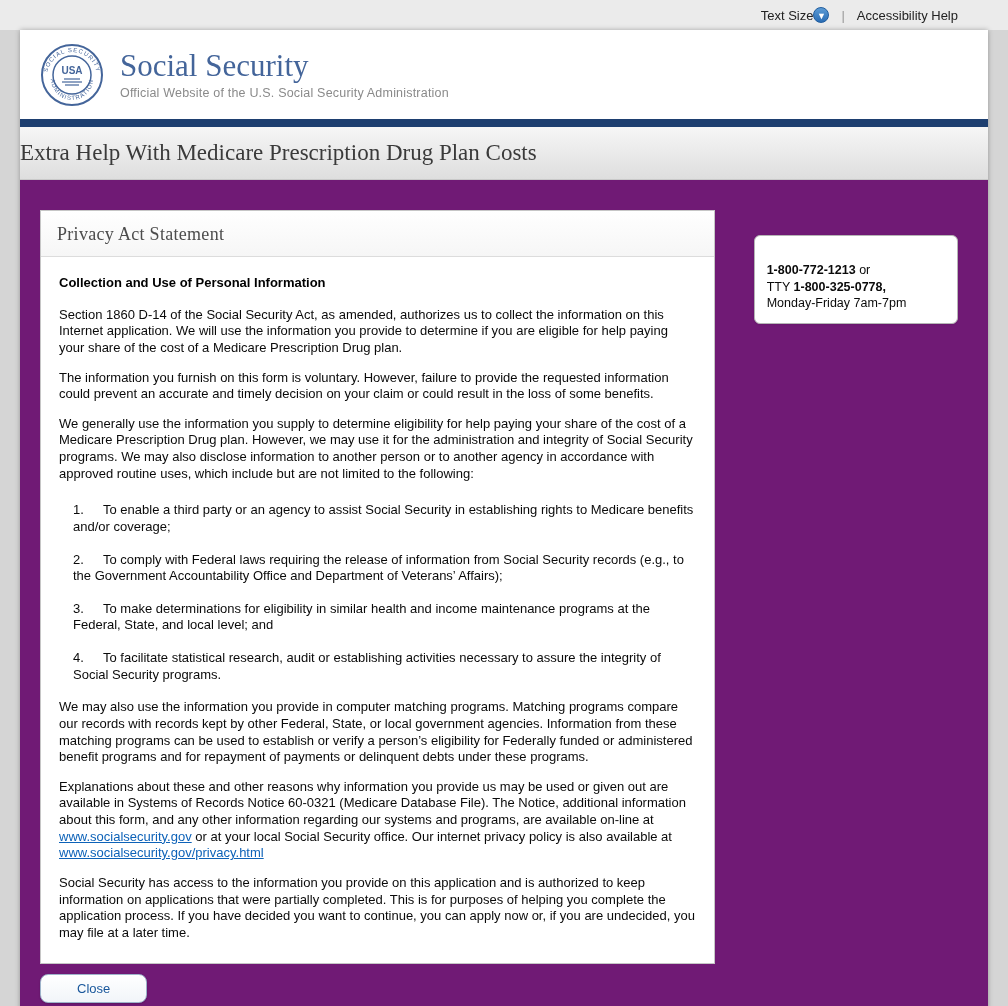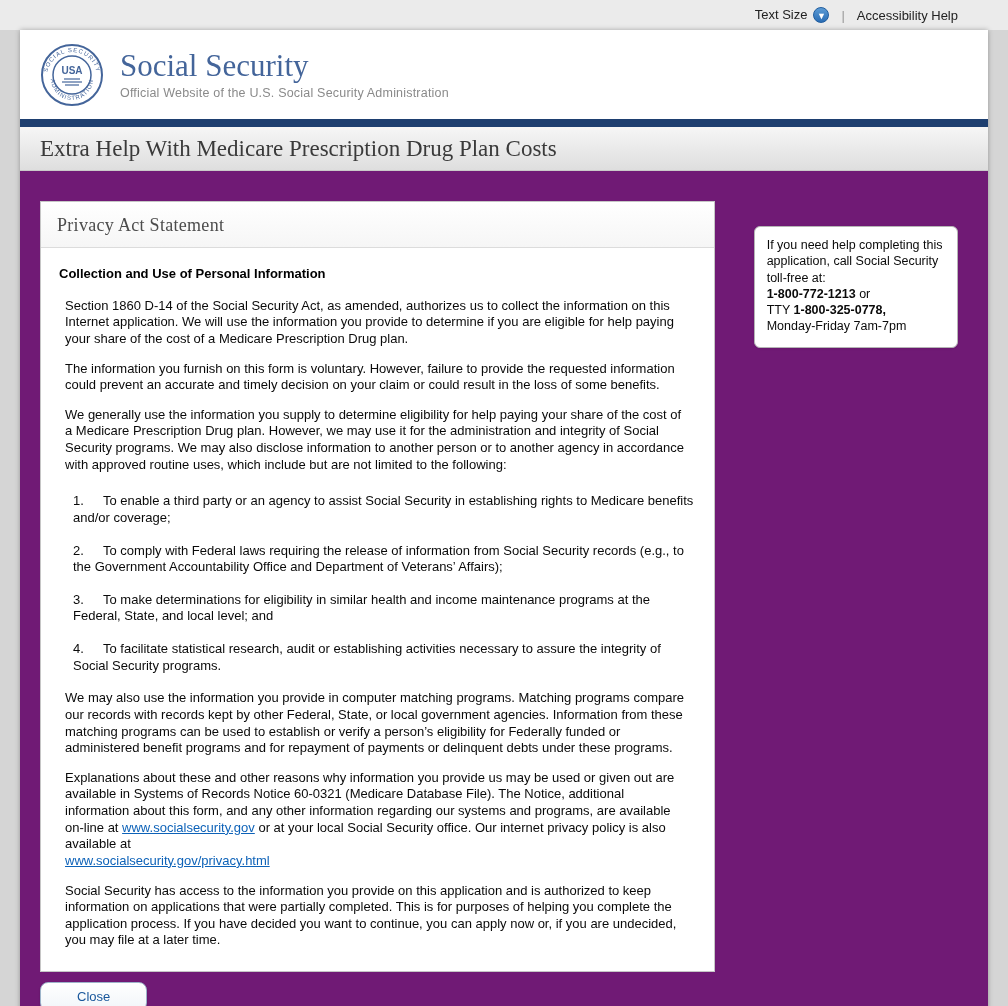--- a/index.html
+++ b/index.html
@@ -19,21 +19,21 @@
     display: flex;
     align-items: center;
     justify-content: flex-end;
     gap: 12px;
     padding-right: 50px;
     font-size: 13px;
     color: #222;
   }
   .text-size {
     display: flex;
-    gap: 6px;
+    align-items: center;
     cursor: pointer;
   }
   .caret-btn {
     width: 16px; height: 16px;
     border-radius: 50%;
     background: linear-gradient(#5b9bd5, #2a6db5);
     color: #fff;
     font-size: 9px;
     line-height: 16px;
     text-align: center;
@@ -70,24 +70,23 @@
     font-size: 12.5px;
     color: #8a8a8a;
     margin-top: 3px;
     letter-spacing: .2px;
   }
 
   .blue-bar { height: 8px; background: #1e3f70; }
 
   
   .title-band {
-    height: 44px;
-    display: flex;
-    align-items: center;
-    padding-left: 20px;
+    height: 53px;
+    display: flex;
+    align-items: center;
     background: linear-gradient(#f6f6f6, #dedede);
     border-bottom: 1px solid #c9c9c9;
   }
   .page-title {
     font-family: "Liberation Serif", serif;
     font-size: 23px;
     color: #3a3a3a;
   }
 
   
@@ -121,21 +120,21 @@
     font-size: 13px;
     line-height: 1.28;
     color: #0a0a0a;
   }
   .section-heading {
     font-size: 13px;
     font-weight: bold;
     color: #000;
     margin: 0 0 15px;
   }
-  .panel-body p { margin: 0 6px 13px; }
+  .panel-body p { margin: 0 0 13px; }
   .num-list { margin: 20px 0 6px; }
   .num-item { margin: 0 0 16px 14px; }
   .num { display: inline-block; width: 30px; }
   a.link { color: #0d62b8; text-decoration: underline; cursor: pointer; }
 
   
   .help-box {
     width: 206px;
     margin-top: 25px;
     background: #fff;
@@ -244,21 +243,21 @@
           <p style="margin-bottom:0;">Social Security has access to the information you provide on this application and is authorized to keep information on applications that were partially completed. This is for purposes of helping you complete the application process. If you have decided you want to continue, you can apply now or, if you are undecided, you may file at a later time.</p>
         </div>
       </div>
 
       <div class="close-row">
         <button class="close-btn">Close</button>
       </div>
     </div>
 
     <div class="help-box">
-      <span>If you need help completing this application, call Social Security toll-free at:</span><br>
+      <br>
       <b>1-800-772-1213</b>
       <span>or</span><br>
       <span>TTY</span>
       <b>1-800-325-0778,</b><br>
       <span>Monday-Friday 7am-7pm</span>
     </div>
 
   </div>
 </div>
 

